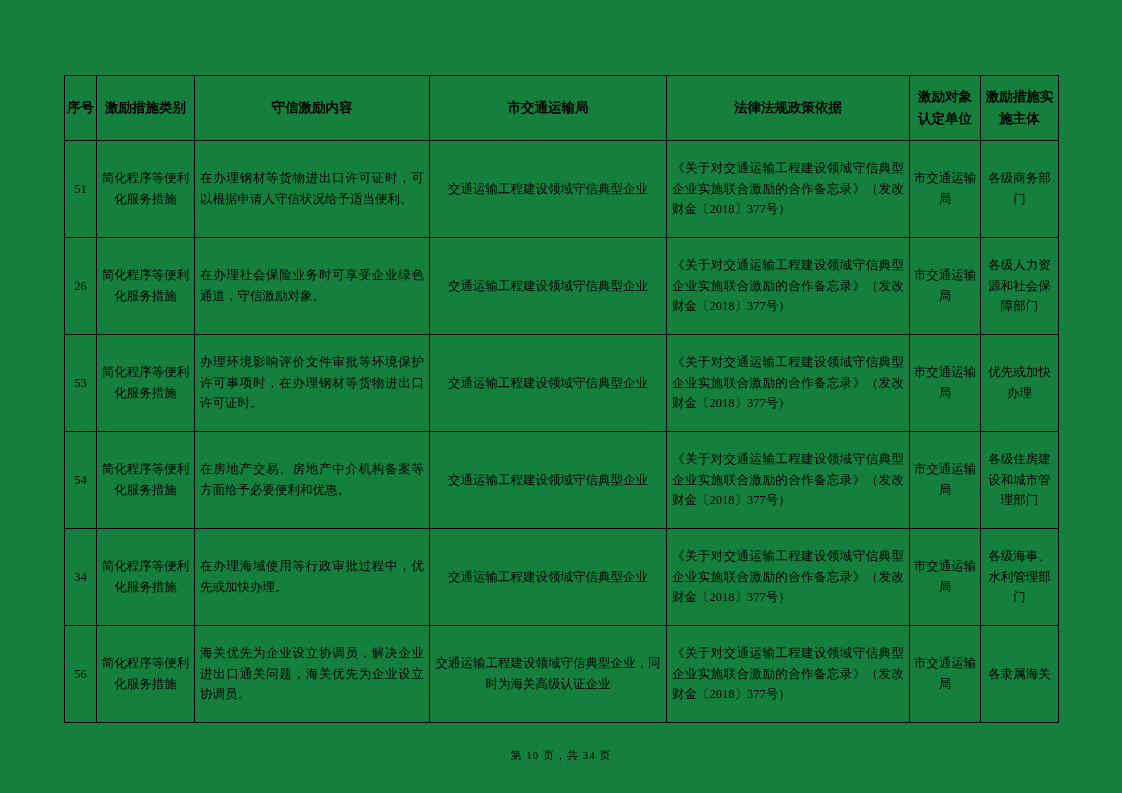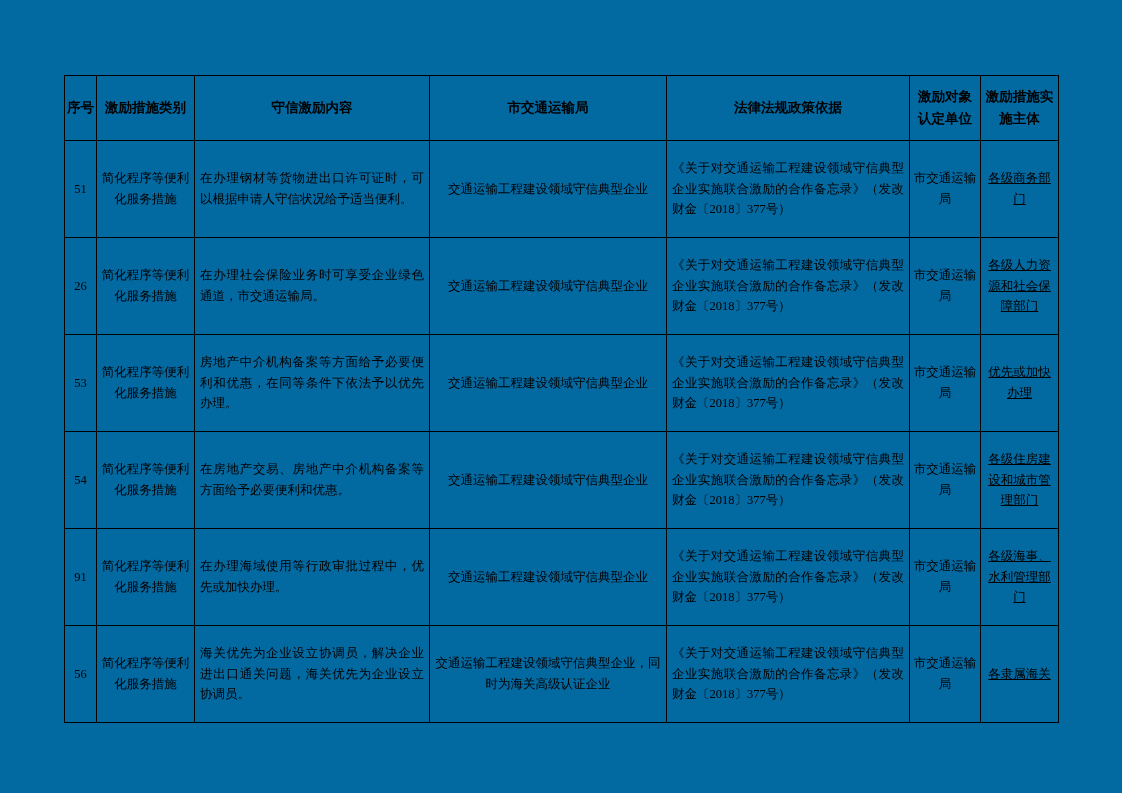--- a/index.html
+++ b/index.html
@@ -5,21 +5,21 @@
   * { margin: 0; padding: 0; box-sizing: border-box; }
   html, body { background: #ffffff; }
   body {
     width: 1122px; height: 793px;
     font-family: "Liberation Serif", "DejaVu Serif", serif;
     color: #000;
   }
   .page {
     position: relative;
     width: 1122px; height: 793px;
-    background: #0369a1;
+    background: #15803d;
     overflow: hidden;
   }
   table.doc-table {
     position: absolute;
     left: 64px; top: 75px;
     width: 994px;
     border-collapse: collapse;
     table-layout: fixed;
   }
   th, td {
@@ -35,21 +35,21 @@
     font-weight: bold;
     text-align: center;
     padding: 0 2px;
   }
   td { font-size: 12.5px; }
   td.c-no, td.c-category, td.c-target, td.c-unit, td.c-impl { text-align: center; }
   td.c-category { padding: 0 3px; }
   td.c-content, td.c-basis { text-align: justify; text-justify: inter-ideograph; padding: 2px 5px; }
   td.c-target { padding: 0 4px; }
   td.c-unit { padding: 0 3px; }
-  td.c-impl { padding: 0 4px; text-decoration: underline; }
+  td.c-impl { padding: 0 4px; }
   .footer {
     position: absolute;
     top: 748px; left: 0;
     width: 100%;
     text-align: center;
     font-size: 11px;
     letter-spacing: 1px;
   }
 </style>
 </head>
@@ -83,58 +83,61 @@
         <td class="c-category">简化程序等便利化服务措施</td>
         <td class="c-content">在办理钢材等货物进出口许可证时，可以根据申请人守信状况给予适当便利。</td>
         <td class="c-target">交通运输工程建设领域守信典型企业</td>
         <td class="c-basis">《关于对交通运输工程建设领域守信典型企业实施联合激励的合作备忘录》（发改财金〔2018〕377号）</td>
         <td class="c-unit">市交通运输局</td>
         <td class="c-impl">各级商务部门</td>
       </tr>
       <tr>
         <td class="c-no">26</td>
         <td class="c-category">简化程序等便利化服务措施</td>
-        <td class="c-content">在办理社会保险业务时可享受企业绿色通道，市交通运输局。</td>
+        <td class="c-content">在办理社会保险业务时可享受企业绿色通道，守信激励对象。</td>
         <td class="c-target">交通运输工程建设领域守信典型企业</td>
         <td class="c-basis">《关于对交通运输工程建设领域守信典型企业实施联合激励的合作备忘录》（发改财金〔2018〕377号）</td>
         <td class="c-unit">市交通运输局</td>
         <td class="c-impl">各级人力资源和社会保障部门</td>
       </tr>
       <tr>
         <td class="c-no">53</td>
         <td class="c-category">简化程序等便利化服务措施</td>
-        <td class="c-content">房地产中介机构备案等方面给予必要便利和优惠，在同等条件下依法予以优先办理。</td>
+        <td class="c-content">办理环境影响评价文件审批等环境保护许可事项时，在办理钢材等货物进出口许可证时。</td>
         <td class="c-target">交通运输工程建设领域守信典型企业</td>
         <td class="c-basis">《关于对交通运输工程建设领域守信典型企业实施联合激励的合作备忘录》（发改财金〔2018〕377号）</td>
         <td class="c-unit">市交通运输局</td>
         <td class="c-impl">优先或加快办理</td>
       </tr>
       <tr>
         <td class="c-no">54</td>
         <td class="c-category">简化程序等便利化服务措施</td>
         <td class="c-content">在房地产交易、房地产中介机构备案等方面给予必要便利和优惠。</td>
         <td class="c-target">交通运输工程建设领域守信典型企业</td>
         <td class="c-basis">《关于对交通运输工程建设领域守信典型企业实施联合激励的合作备忘录》（发改财金〔2018〕377号）</td>
         <td class="c-unit">市交通运输局</td>
         <td class="c-impl">各级住房建设和城市管理部门</td>
       </tr>
       <tr>
-        <td class="c-no">91</td>
+        <td class="c-no">34</td>
         <td class="c-category">简化程序等便利化服务措施</td>
         <td class="c-content">在办理海域使用等行政审批过程中，优先或加快办理。</td>
         <td class="c-target">交通运输工程建设领域守信典型企业</td>
         <td class="c-basis">《关于对交通运输工程建设领域守信典型企业实施联合激励的合作备忘录》（发改财金〔2018〕377号）</td>
         <td class="c-unit">市交通运输局</td>
         <td class="c-impl">各级海事、水利管理部门</td>
       </tr>
       <tr>
         <td class="c-no">56</td>
         <td class="c-category">简化程序等便利化服务措施</td>
         <td class="c-content">海关优先为企业设立协调员，解决企业进出口通关问题，海关优先为企业设立协调员。</td>
         <td class="c-target">交通运输工程建设领域守信典型企业，同时为海关高级认证企业</td>
         <td class="c-basis">《关于对交通运输工程建设领域守信典型企业实施联合激励的合作备忘录》（发改财金〔2018〕377号）</td>
         <td class="c-unit">市交通运输局</td>
         <td class="c-impl">各隶属海关</td>
       </tr>
     </tbody>
   </table>
 
+  <div class="footer">
+    <span>第 10 页，共 34 页</span>
+  </div>
 </div>
 
 </body></html>

